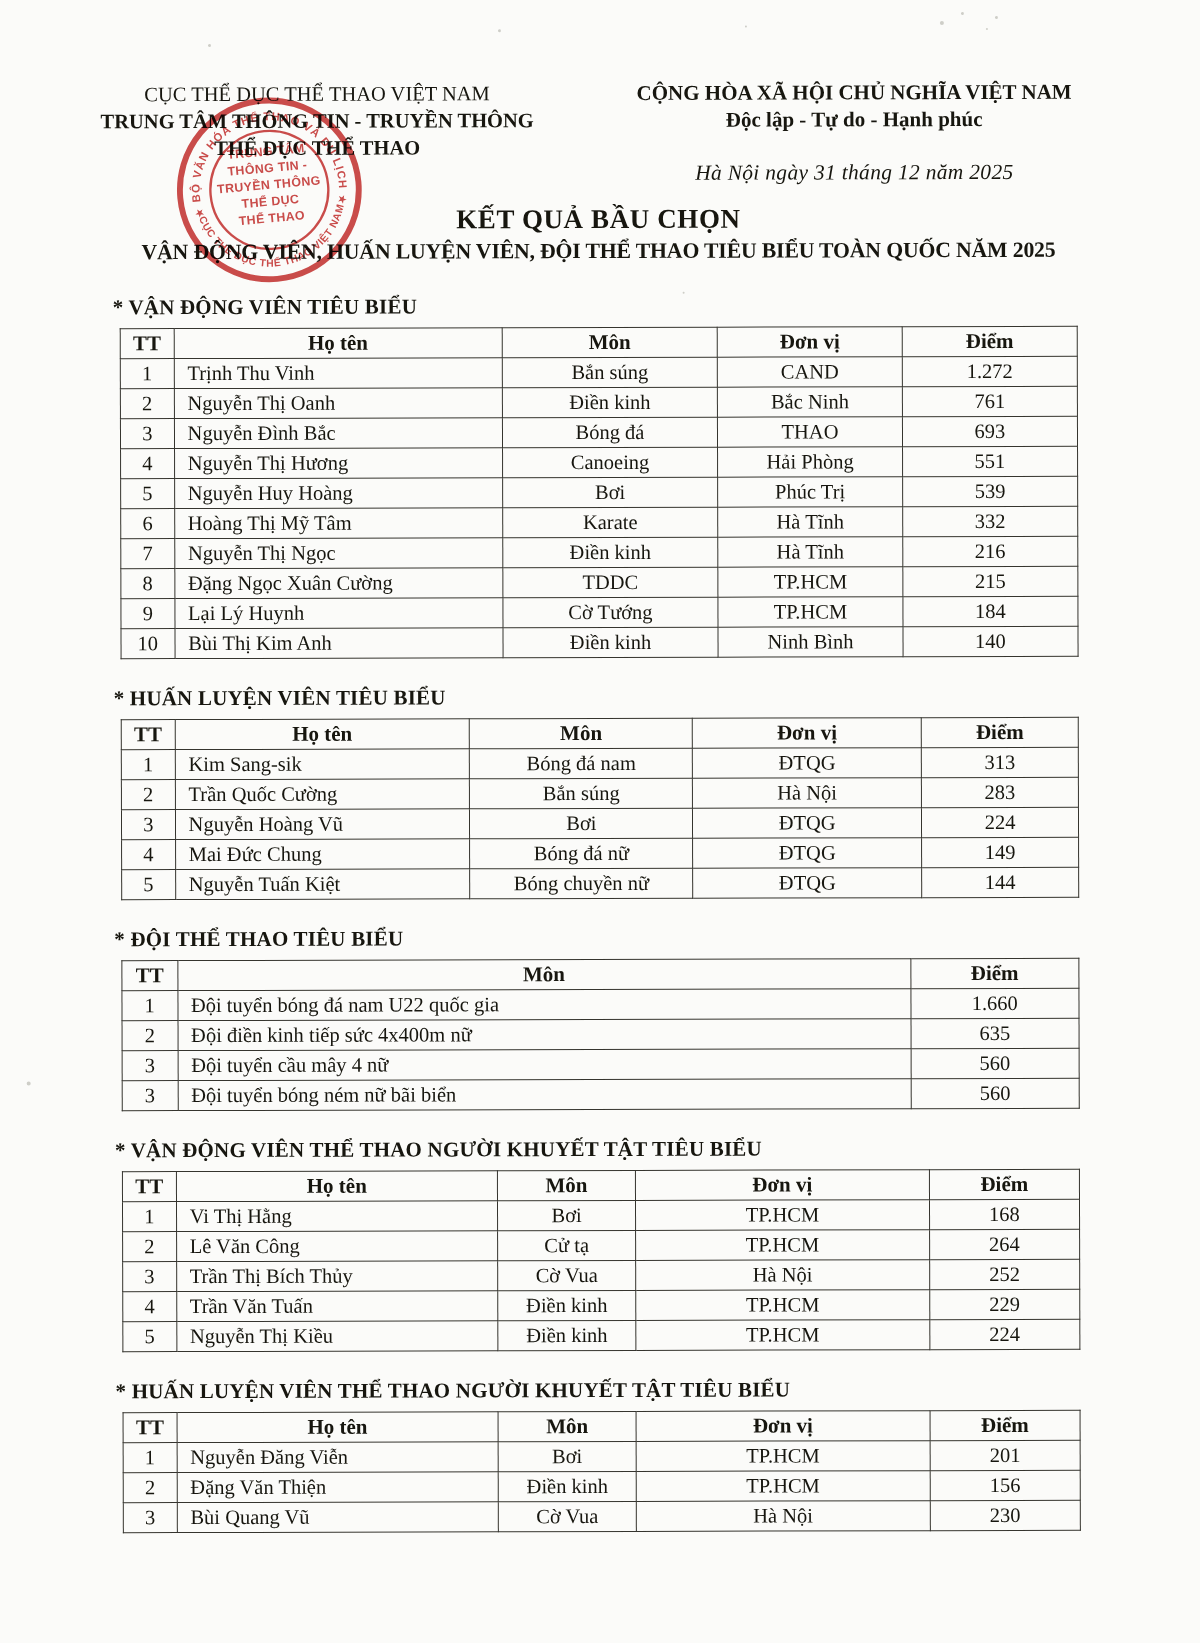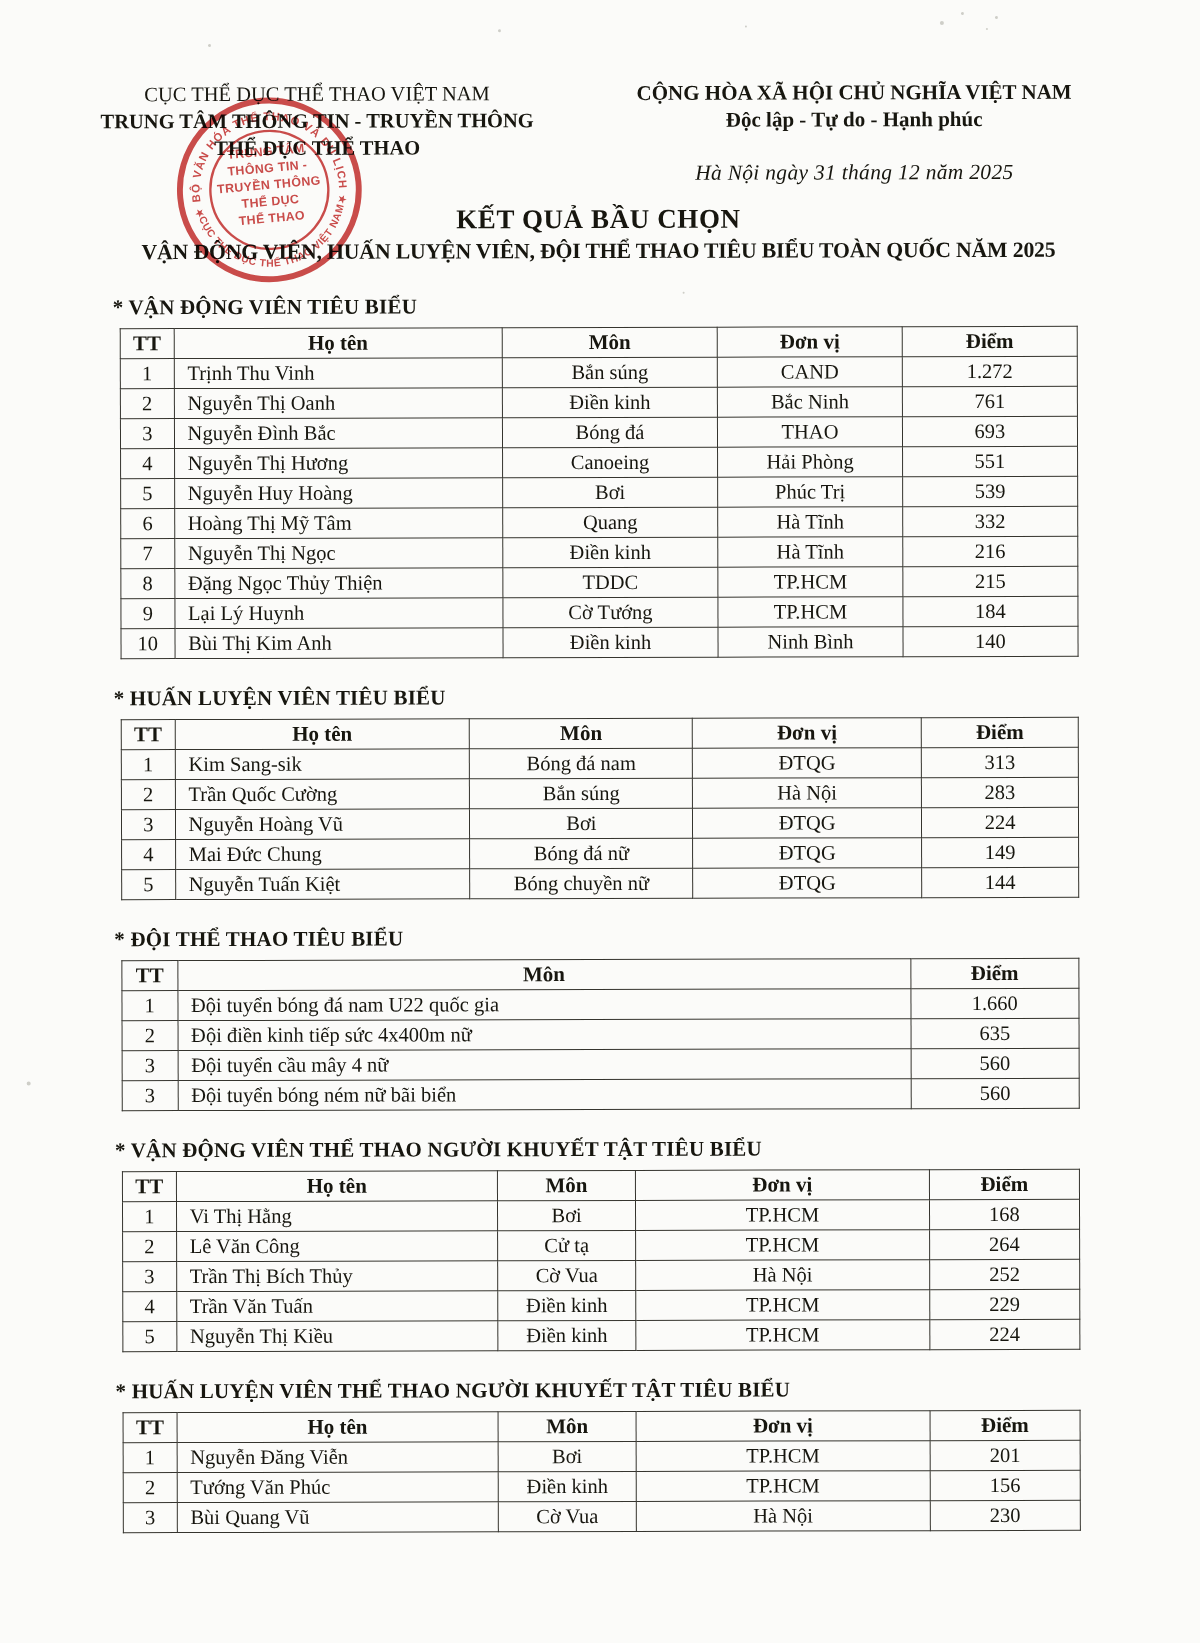--- a/index.html
+++ b/index.html
@@ -157,34 +157,34 @@
             <tr>
               <td>5</td>
               <td class="cell-left">Nguyễn Huy Hoàng</td>
               <td>Bơi</td>
               <td>Phúc Trị</td>
               <td>539</td>
             </tr>
             <tr>
               <td>6</td>
               <td class="cell-left">Hoàng Thị Mỹ Tâm</td>
-              <td>Quang</td>
+              <td>Karate</td>
               <td>Hà Tĩnh</td>
               <td>332</td>
             </tr>
             <tr>
               <td>7</td>
               <td class="cell-left">Nguyễn Thị Ngọc</td>
               <td>Điền kinh</td>
               <td>Hà Tĩnh</td>
               <td>216</td>
             </tr>
             <tr>
               <td>8</td>
-              <td class="cell-left">Đặng Ngọc Thủy Thiện</td>
+              <td class="cell-left">Đặng Ngọc Xuân Cường</td>
               <td>TDDC</td>
               <td>TP.HCM</td>
               <td>215</td>
             </tr>
             <tr>
               <td>9</td>
               <td class="cell-left">Lại Lý Huynh</td>
               <td>Cờ Tướng</td>
               <td>TP.HCM</td>
               <td>184</td>
@@ -376,21 +376,21 @@
           <tbody>
             <tr>
               <td>1</td>
               <td class="cell-left">Nguyễn Đăng Viễn</td>
               <td>Bơi</td>
               <td>TP.HCM</td>
               <td>201</td>
             </tr>
             <tr>
               <td>2</td>
-              <td class="cell-left">Tướng Văn Phúc</td>
+              <td class="cell-left">Đặng Văn Thiện</td>
               <td>Điền kinh</td>
               <td>TP.HCM</td>
               <td>156</td>
             </tr>
             <tr>
               <td>3</td>
               <td class="cell-left">Bùi Quang Vũ</td>
               <td>Cờ Vua</td>
               <td>Hà Nội</td>
               <td>230</td>

